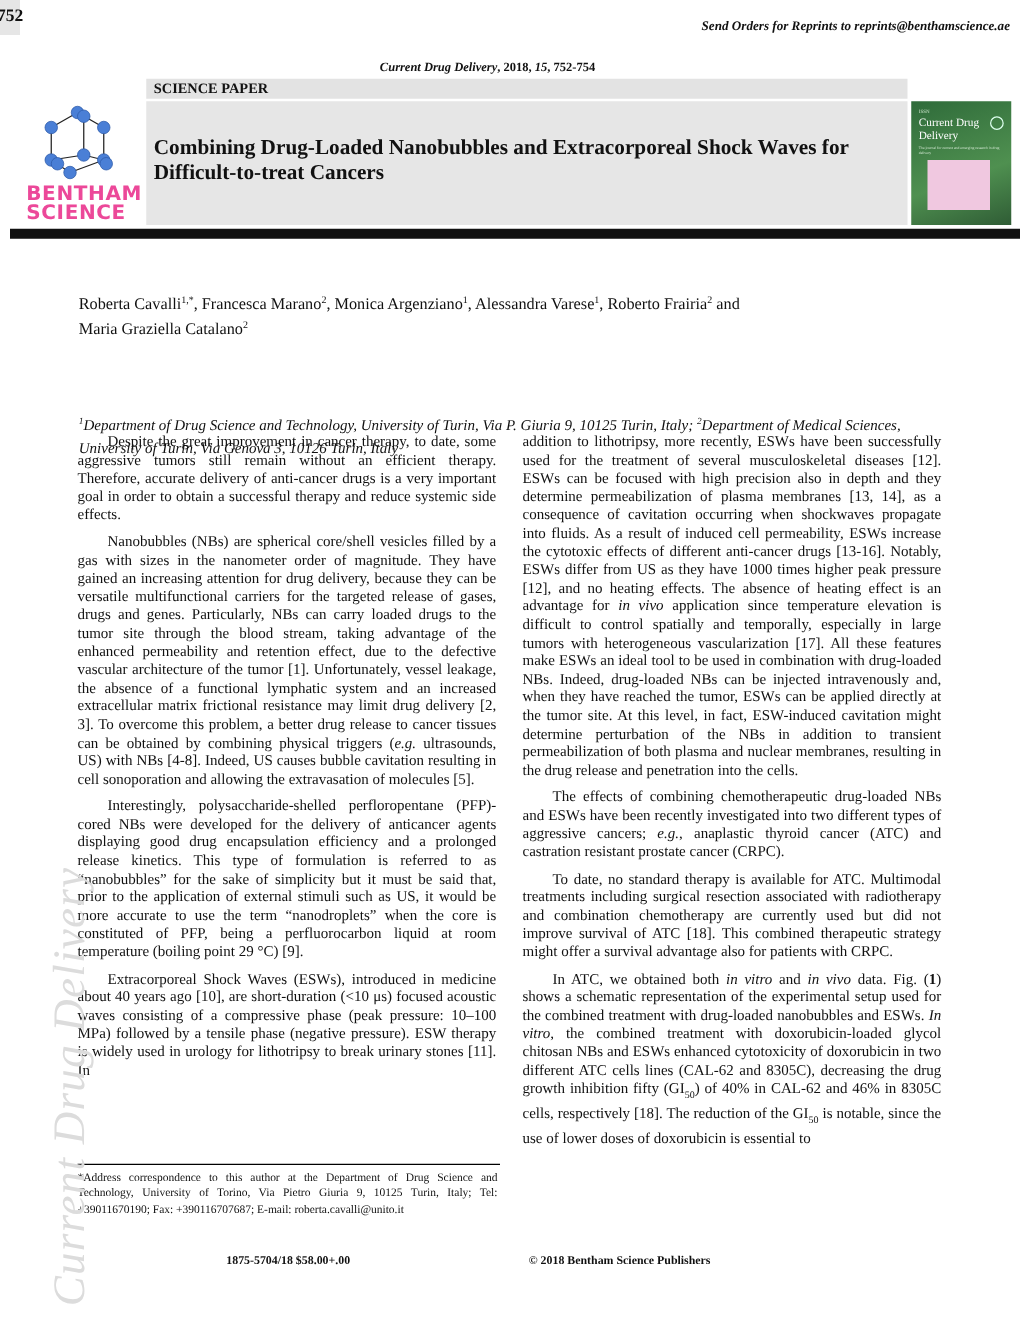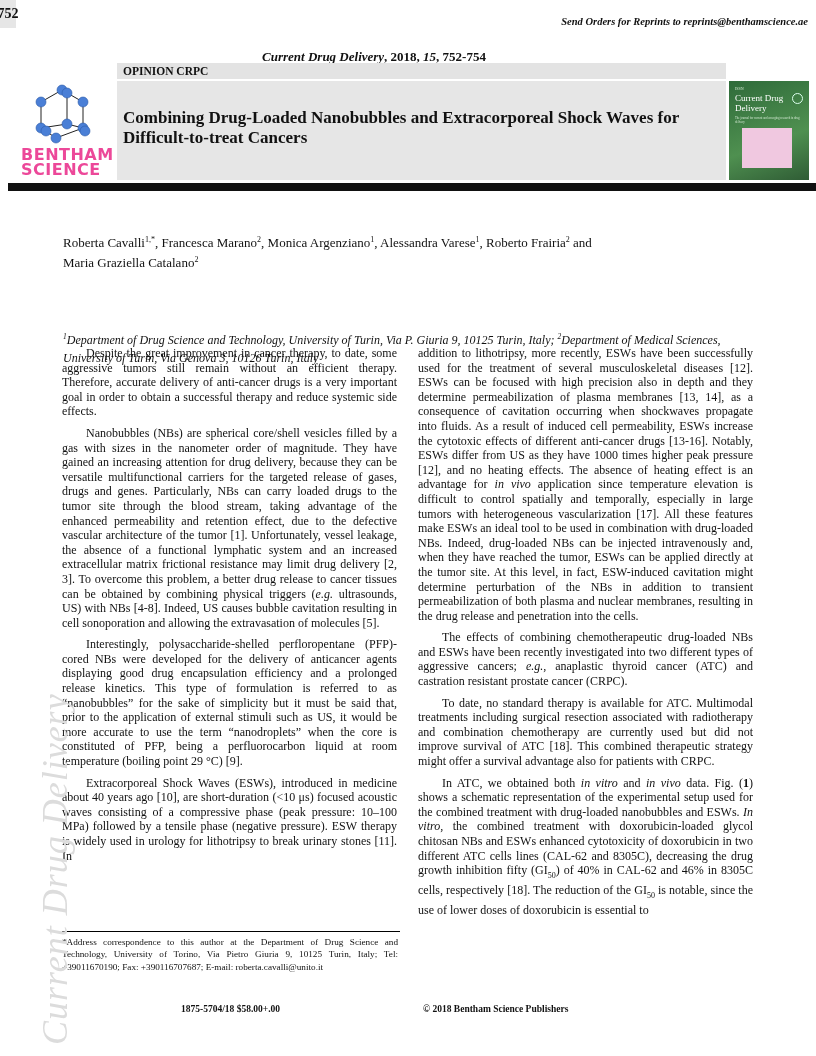--- a/index.html
+++ b/index.html
@@ -1,19 +1,19 @@
 <!DOCTYPE html>
 <html><head>
 <meta charset="utf-8">
 <style>
   html, body { margin:0; padding:0; background:#ffffff; }
   body { width:816px; height:1056px; position:relative; overflow:hidden; font-family:"Liberation Serif", serif; color:#111; }
   .page-num { position:absolute; left:0; top:0; width:16px; height:28px; background:#e6e6e6; font-weight:bold; font-size:14px; display:flex; align-items:center; justify-content:center; }
   .reprints { position:absolute; right:8px; top:16px; font-size:10.5px; font-style:italic; font-weight:bold;text-align:center; }
-  .journal-ref { position:absolute; left:0; width:748px; top:49px; text-align:center; font-size:13px; font-style:italic; font-weight:bold; }
+  .journal-ref { position:absolute; left:0; width:748px; top:49px; text-align:center; font-size:10px; font-style:italic; font-weight:bold;padding-left:16px; }
   .journal-ref .num { font-style:normal; }
   .opinion-bar { position:absolute; left:117px; top:63px; width:609px; height:16px; background:#e3e3e3; font-weight:bold; font-size:11.5px; padding-left:6px; box-sizing:border-box; line-height:16px; }
   .logo { position:absolute; left:6px; top:82px; width:112px; height:100px; }
   .logo-text { position:absolute; left:21px; top:147px; font-family:"DejaVu Sans", sans-serif; font-weight:bold; color:#ec4899; font-size:16px; line-height:15px; letter-spacing:0.5px; }
   .title-box { position:absolute; left:117px; top:81px; width:609px; height:99px; background:#e6e6e6; }
   .title { position:absolute; left:123px; top:108px; width:600px; font-weight:bold; font-size:17px; line-height:20px; }
   .cover { position:absolute; left:729px; top:81px; width:80px; height:99px; background:linear-gradient(160deg,#2f6b3a,#4f9050 60%,#2f5c35); }
   .cover .c-small { position:absolute; left:6px; top:5px; font-size:4px; color:#cfe6cf; }
   .cover .c-title { position:absolute; left:6px; top:12px; font-size:9px; color:#fff; line-height:10px; }
   .cover .c-sub { position:absolute; left:6px; top:35px; font-size:3px; color:#cfe6cf; width:70px; }
@@ -36,21 +36,21 @@
   .copyright { position:absolute; left:423px; top:1004px; font-size:9.5px; font-weight:bold; }
   .watermark { position:absolute; left:2px; top:655px; width:40px; height:390px; }
   .watermark span { position:absolute; left:32px; top:390px; transform:rotate(-90deg); transform-origin:0 0; white-space:nowrap; font-style:italic; font-size:36px; color:#dcdcdc; letter-spacing:1px; }
 </style>
 </head>
 <body>
 
 <div class="page-num">752</div>
 <div class="reprints">Send Orders for Reprints to reprints@benthamscience.ae</div>
 <div class="journal-ref"><span>Current Drug Delivery</span><span class="num">, 2018, </span><span>15</span><span class="num">, 752-754</span></div>
-<div class="opinion-bar">OPINION CRPC</div>
+<div class="opinion-bar">SCIENCE PAPER</div>
 
 <div class="logo">
   <svg width="112" height="64" viewBox="0 0 112 64">
     <g stroke="#222" stroke-width="1" fill="none">
       <line x1="56" y1="8" x2="77" y2="20"></line>
         <line x1="56" y1="8" x2="35" y2="20"></line>
       <line x1="35" y1="20" x2="35" y2="46"></line>
         <line x1="77" y1="20" x2="77" y2="46"></line>
       <line x1="35" y1="46" x2="50" y2="56"></line>
         <line x1="77" y1="46" x2="50" y2="56"></line>

